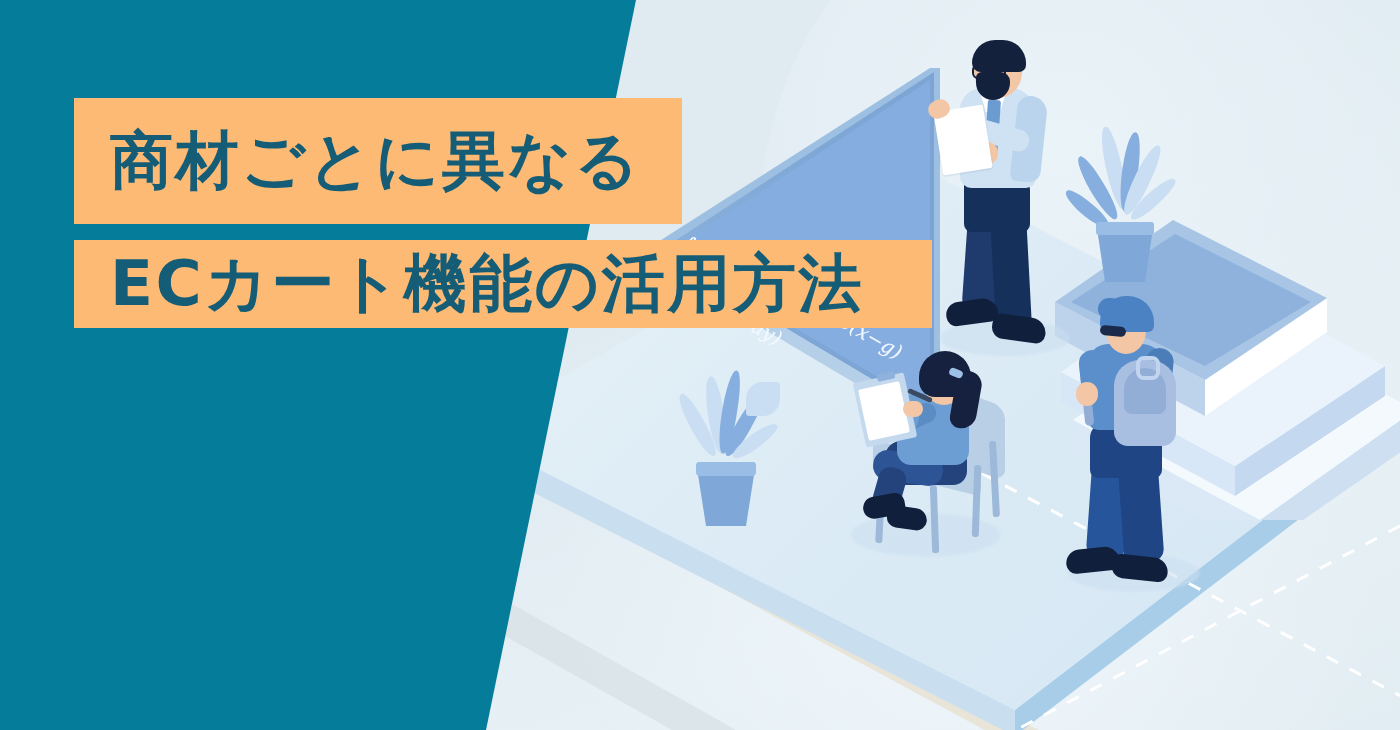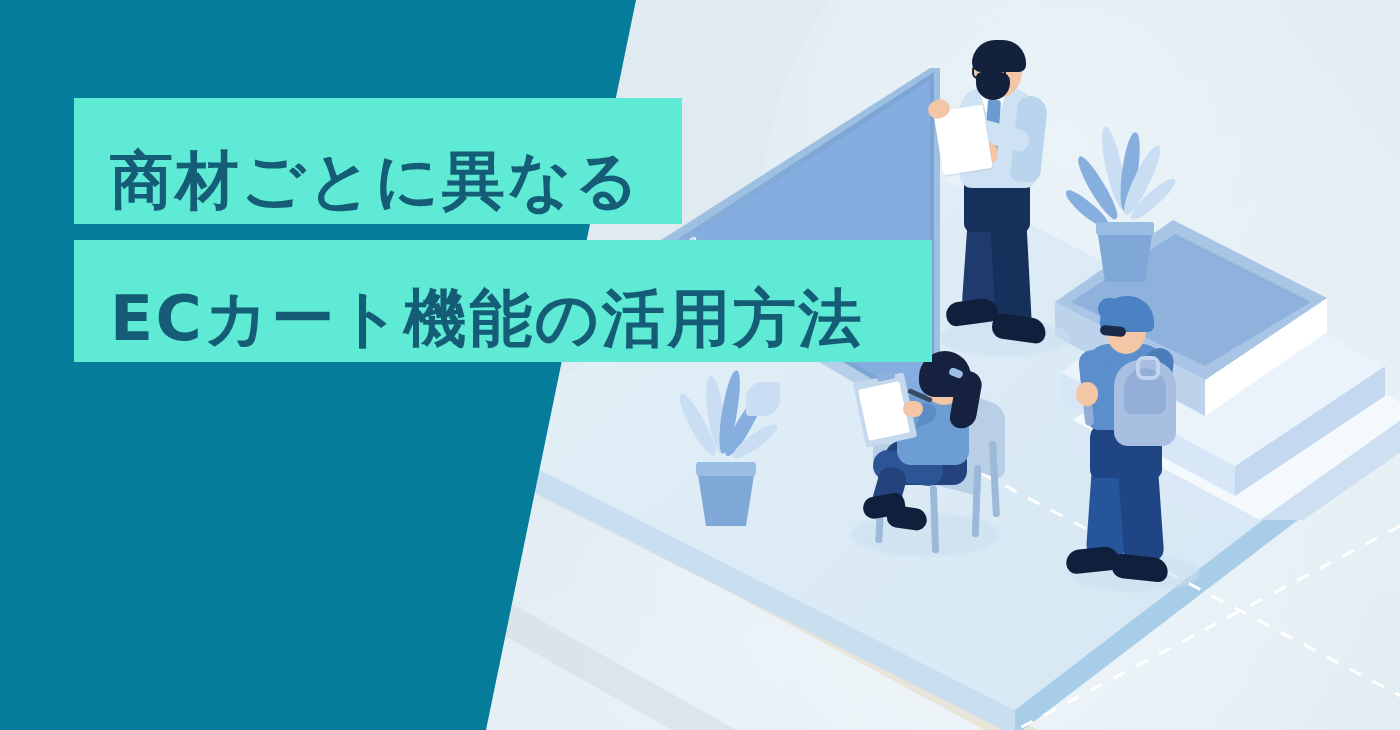--- a/index.html
+++ b/index.html
@@ -148,27 +148,27 @@
   .bag{background:#a9bfe2;}
   .bag-d{background:#93aed6;}
   .jean2{background:#27559c;}
   .jean2-d{background:#1f4584;}
 
   
   .chair{background:#b9cfe6;}
   .chair-d{background:#9cb9da;}
 
   
-  .title-box{position:absolute;background:#5eead4;display:flex;align-items:flex-end;}
+  .title-box{position:absolute;background:#fdba74;display:flex;align-items:center;}
   .title-box .tx{
      color:#155d76;font-weight:700;letter-spacing:.04em;white-space:nowrap;
      font-family:"DejaVu Sans","Liberation Sans",sans-serif;}
   #box1{left:74px;top:98px;width:608px;height:126px;}
   #box1 .tx{font-size:63px;padding-left:36px;}
-  #box2{left:74px;top:240px;width:858px;height:122px;}
+  #box2{left:74px;top:240px;width:858px;height:88px;}
   #box2 .tx{font-size:63px;padding-left:36px;}
 </style>
 </head>
 <body>
 
 <div id="stage">
 
   <div class="bg-right"></div>
   <div class="bg-soft-1"></div>
   <div class="bg-soft-2"></div>

